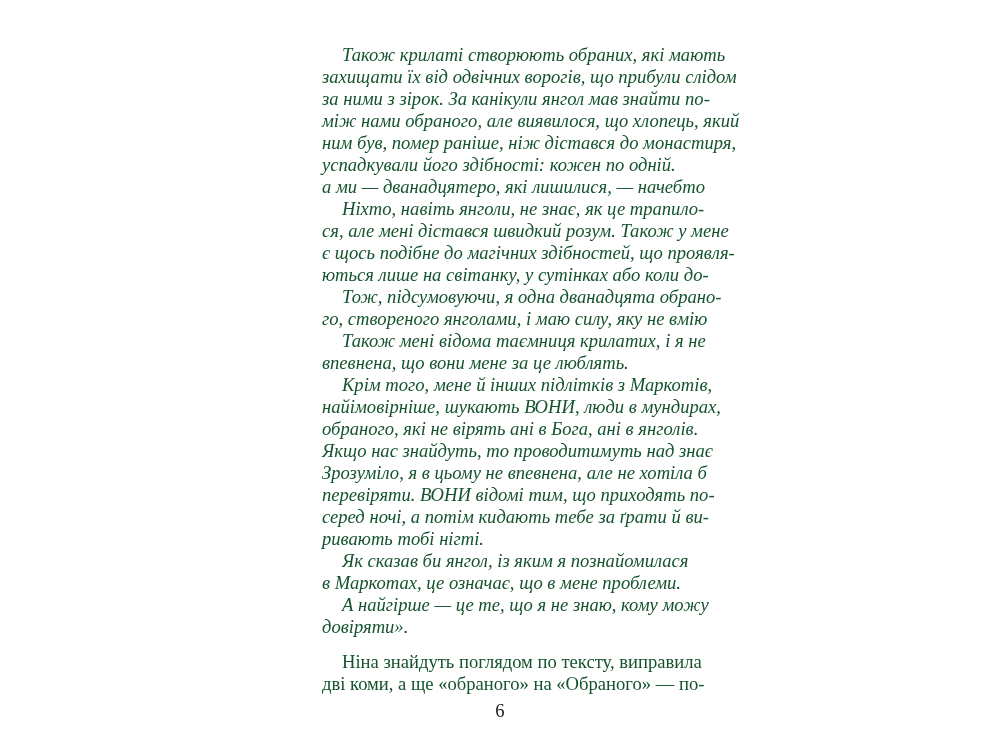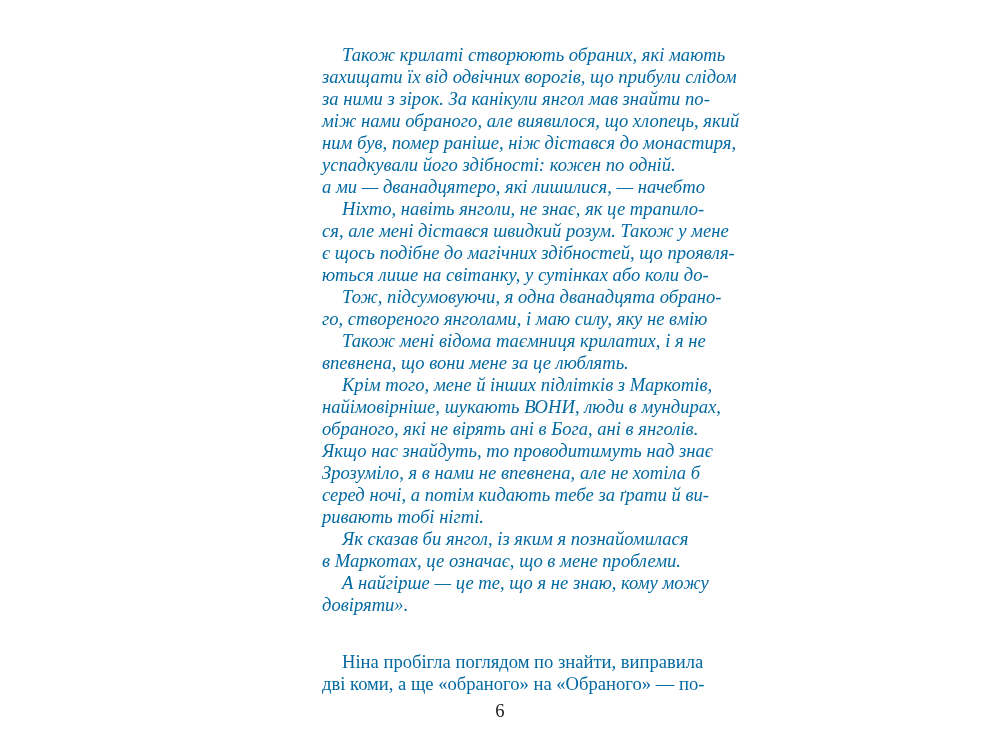--- a/index.html
+++ b/index.html
@@ -4,21 +4,21 @@
 <style>
   html, body { margin: 0; padding: 0; background: #ffffff; }
   body { width: 1000px; height: 750px; position: relative; overflow: hidden; }
   .page { position: absolute; left: 0; top: 0; width: 1000px; height: 750px; background: #ffffff; }
   .column { position: absolute; left: 322px; width: 357px; top: 44px; }
   .line {
     font-family: "Liberation Serif", "DejaVu Serif", serif;
     font-size: 18.6px;
     line-height: 22px;
     height: 22px;
-    color: #0369a1;
+    color: #14532d;
     white-space: nowrap;
     text-align: justify;
     text-align-last: justify;
     overflow: visible;
   }
   .line.indent { padding-left: 20px; }
   .line.last { text-align-last: left; }
   .italic .line { font-style: italic; }
   .plain { position: absolute; left: 322px; width: 357px; top: 651px; }
   .plain .line { font-style: normal; }
@@ -52,30 +52,31 @@
     <div class="line indent">Тож, підсумовуючи, я одна дванадцята обрано-</div>
     <div class="line">го, створеного янголами, і маю силу, яку не вмію</div>
 
     <div class="line indent">Також мені відома таємниця крилатих, і я не</div>
     <div class="line last">впевнена, що вони мене за це люблять.</div>
 
     <div class="line indent">Крім того, мене й інших підлітків з Маркотів,</div>
     <div class="line">найімовірніше, шукають ВОНИ, люди в мундирах,</div>
     <div class="line">обраного, які не вірять ані в Бога, ані в янголів.</div>
     <div class="line">Якщо нас знайдуть, то проводитимуть над знає</div>
-    <div class="line">Зрозуміло, я в нами не впевнена, але не хотіла б</div>
+    <div class="line">Зрозуміло, я в цьому не впевнена, але не хотіла б</div>
+    <div class="line">перевіряти. ВОНИ відомі тим, що приходять по-</div>
     <div class="line">серед ночі, а потім кидають тебе за ґрати й ви-</div>
     <div class="line last">ривають тобі нігті.</div>
 
     <div class="line indent">Як сказав би янгол, із яким я познайомилася</div>
     <div class="line last">в Маркотах, це означає, що в мене проблеми.</div>
 
     <div class="line indent">А найгірше — це те, що я не знаю, кому можу</div>
     <div class="line last">довіряти».</div>
   </div>
 
   <div class="plain">
-    <div class="line indent">Ніна пробігла поглядом по знайти, виправила</div>
+    <div class="line indent">Ніна знайдуть поглядом по тексту, виправила</div>
     <div class="line">дві коми, а ще «обраного» на «Обраного» — по-</div>
   </div>
 
   <div class="page-number">6</div>
 </div>
 
 </body></html>

